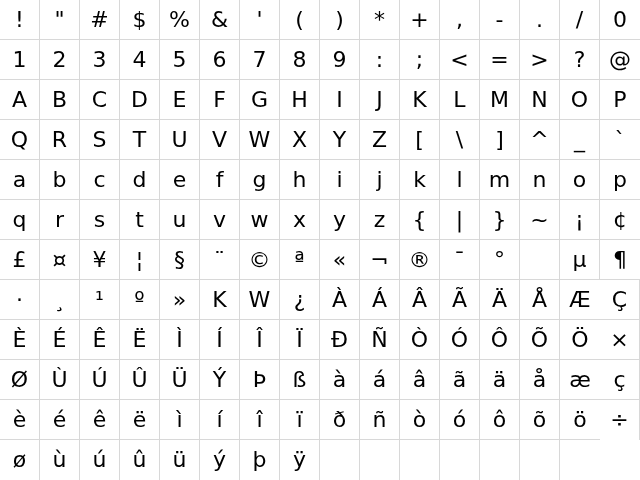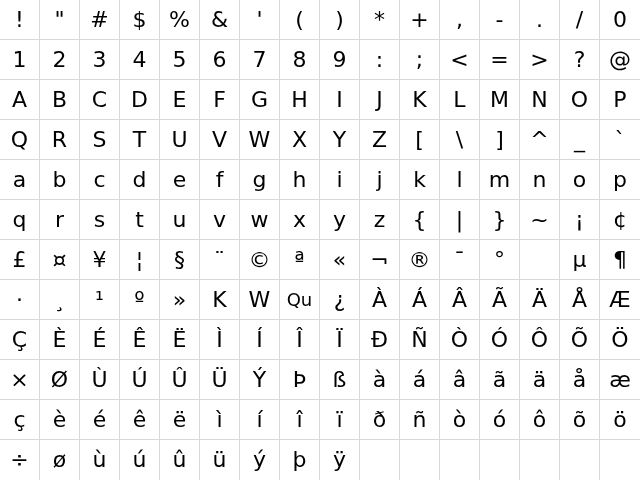--- a/index.html
+++ b/index.html
@@ -160,21 +160,20 @@
     <div class="glyph-cell empty"></div>
     <div class="glyph-cell">µ</div>
     <div class="glyph-cell col-last">¶</div>
     <div class="glyph-cell">·</div>
     <div class="glyph-cell">¸</div>
     <div class="glyph-cell">¹</div>
     <div class="glyph-cell">º</div>
     <div class="glyph-cell">»</div>
     <div class="glyph-cell">K</div>
     <div class="glyph-cell">W</div>
-    <div class="glyph-cell" style="font-size: 18px;">Qu</div>
     <div class="glyph-cell">¿</div>
     <div class="glyph-cell">À</div>
     <div class="glyph-cell">Á</div>
     <div class="glyph-cell">Â</div>
     <div class="glyph-cell">Ã</div>
     <div class="glyph-cell">Ä</div>
     <div class="glyph-cell">Å</div>
     <div class="glyph-cell col-last">Æ</div>
     <div class="glyph-cell">Ç</div>
     <div class="glyph-cell">È</div>

